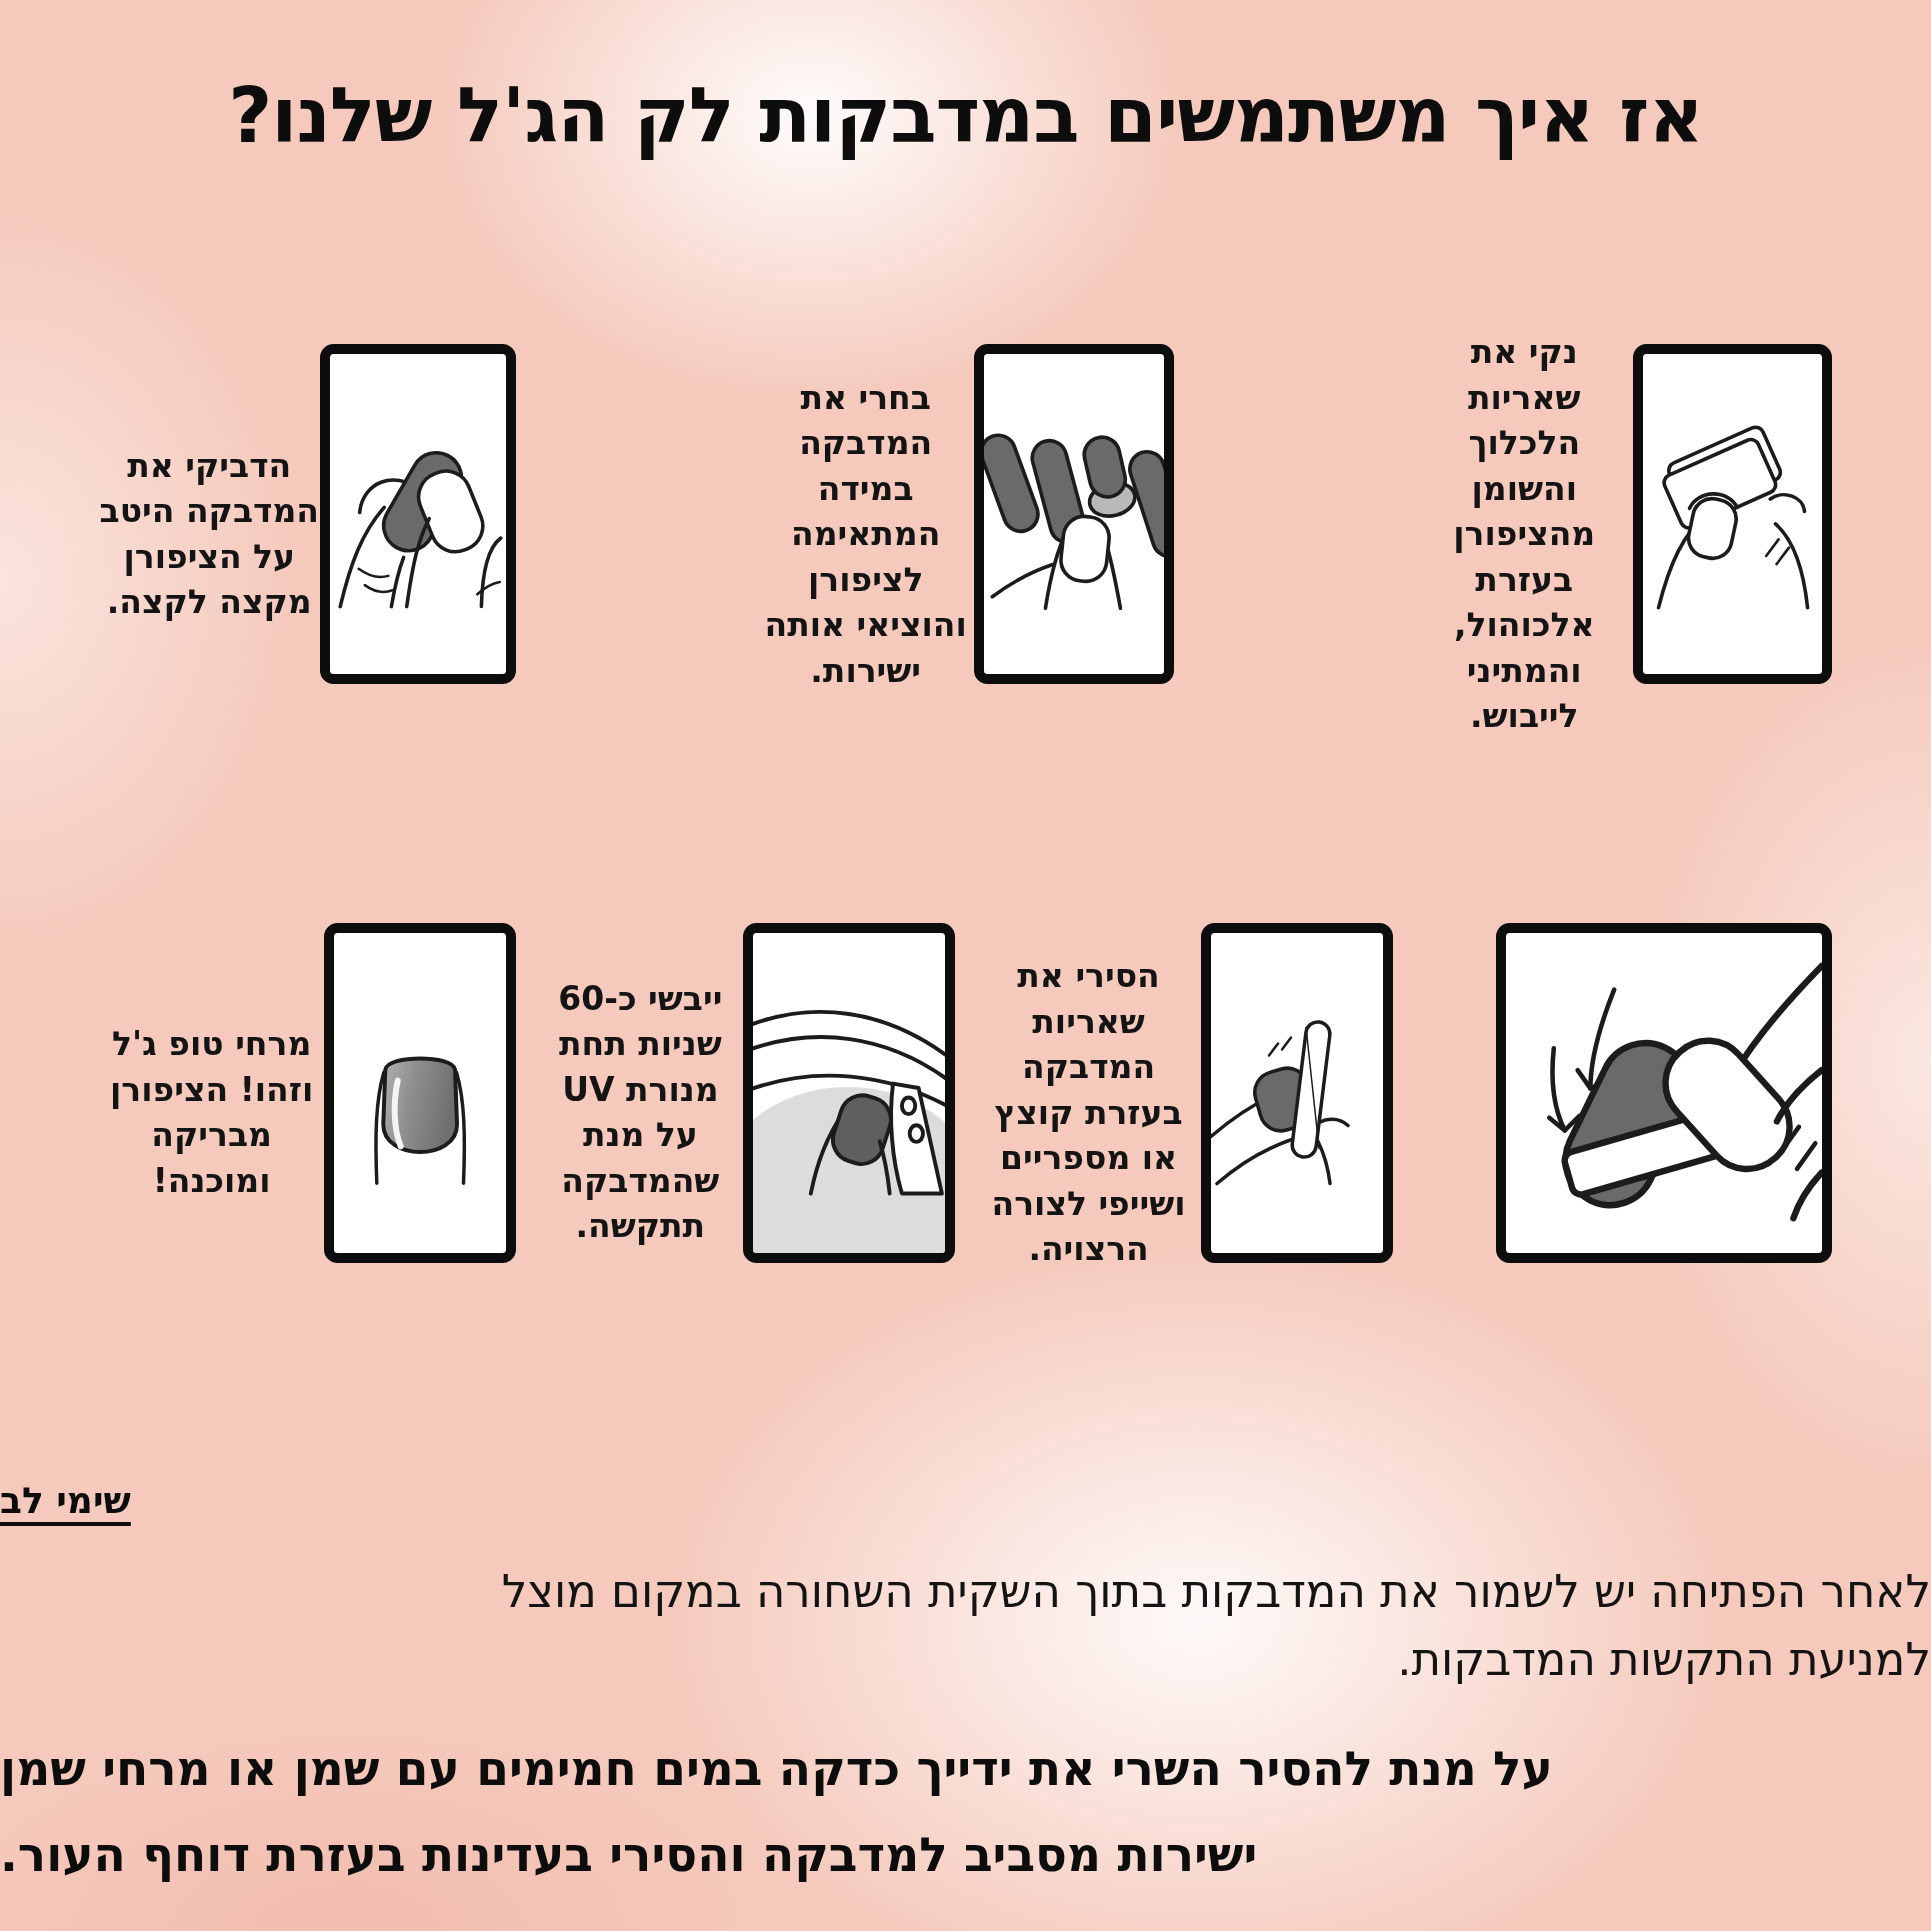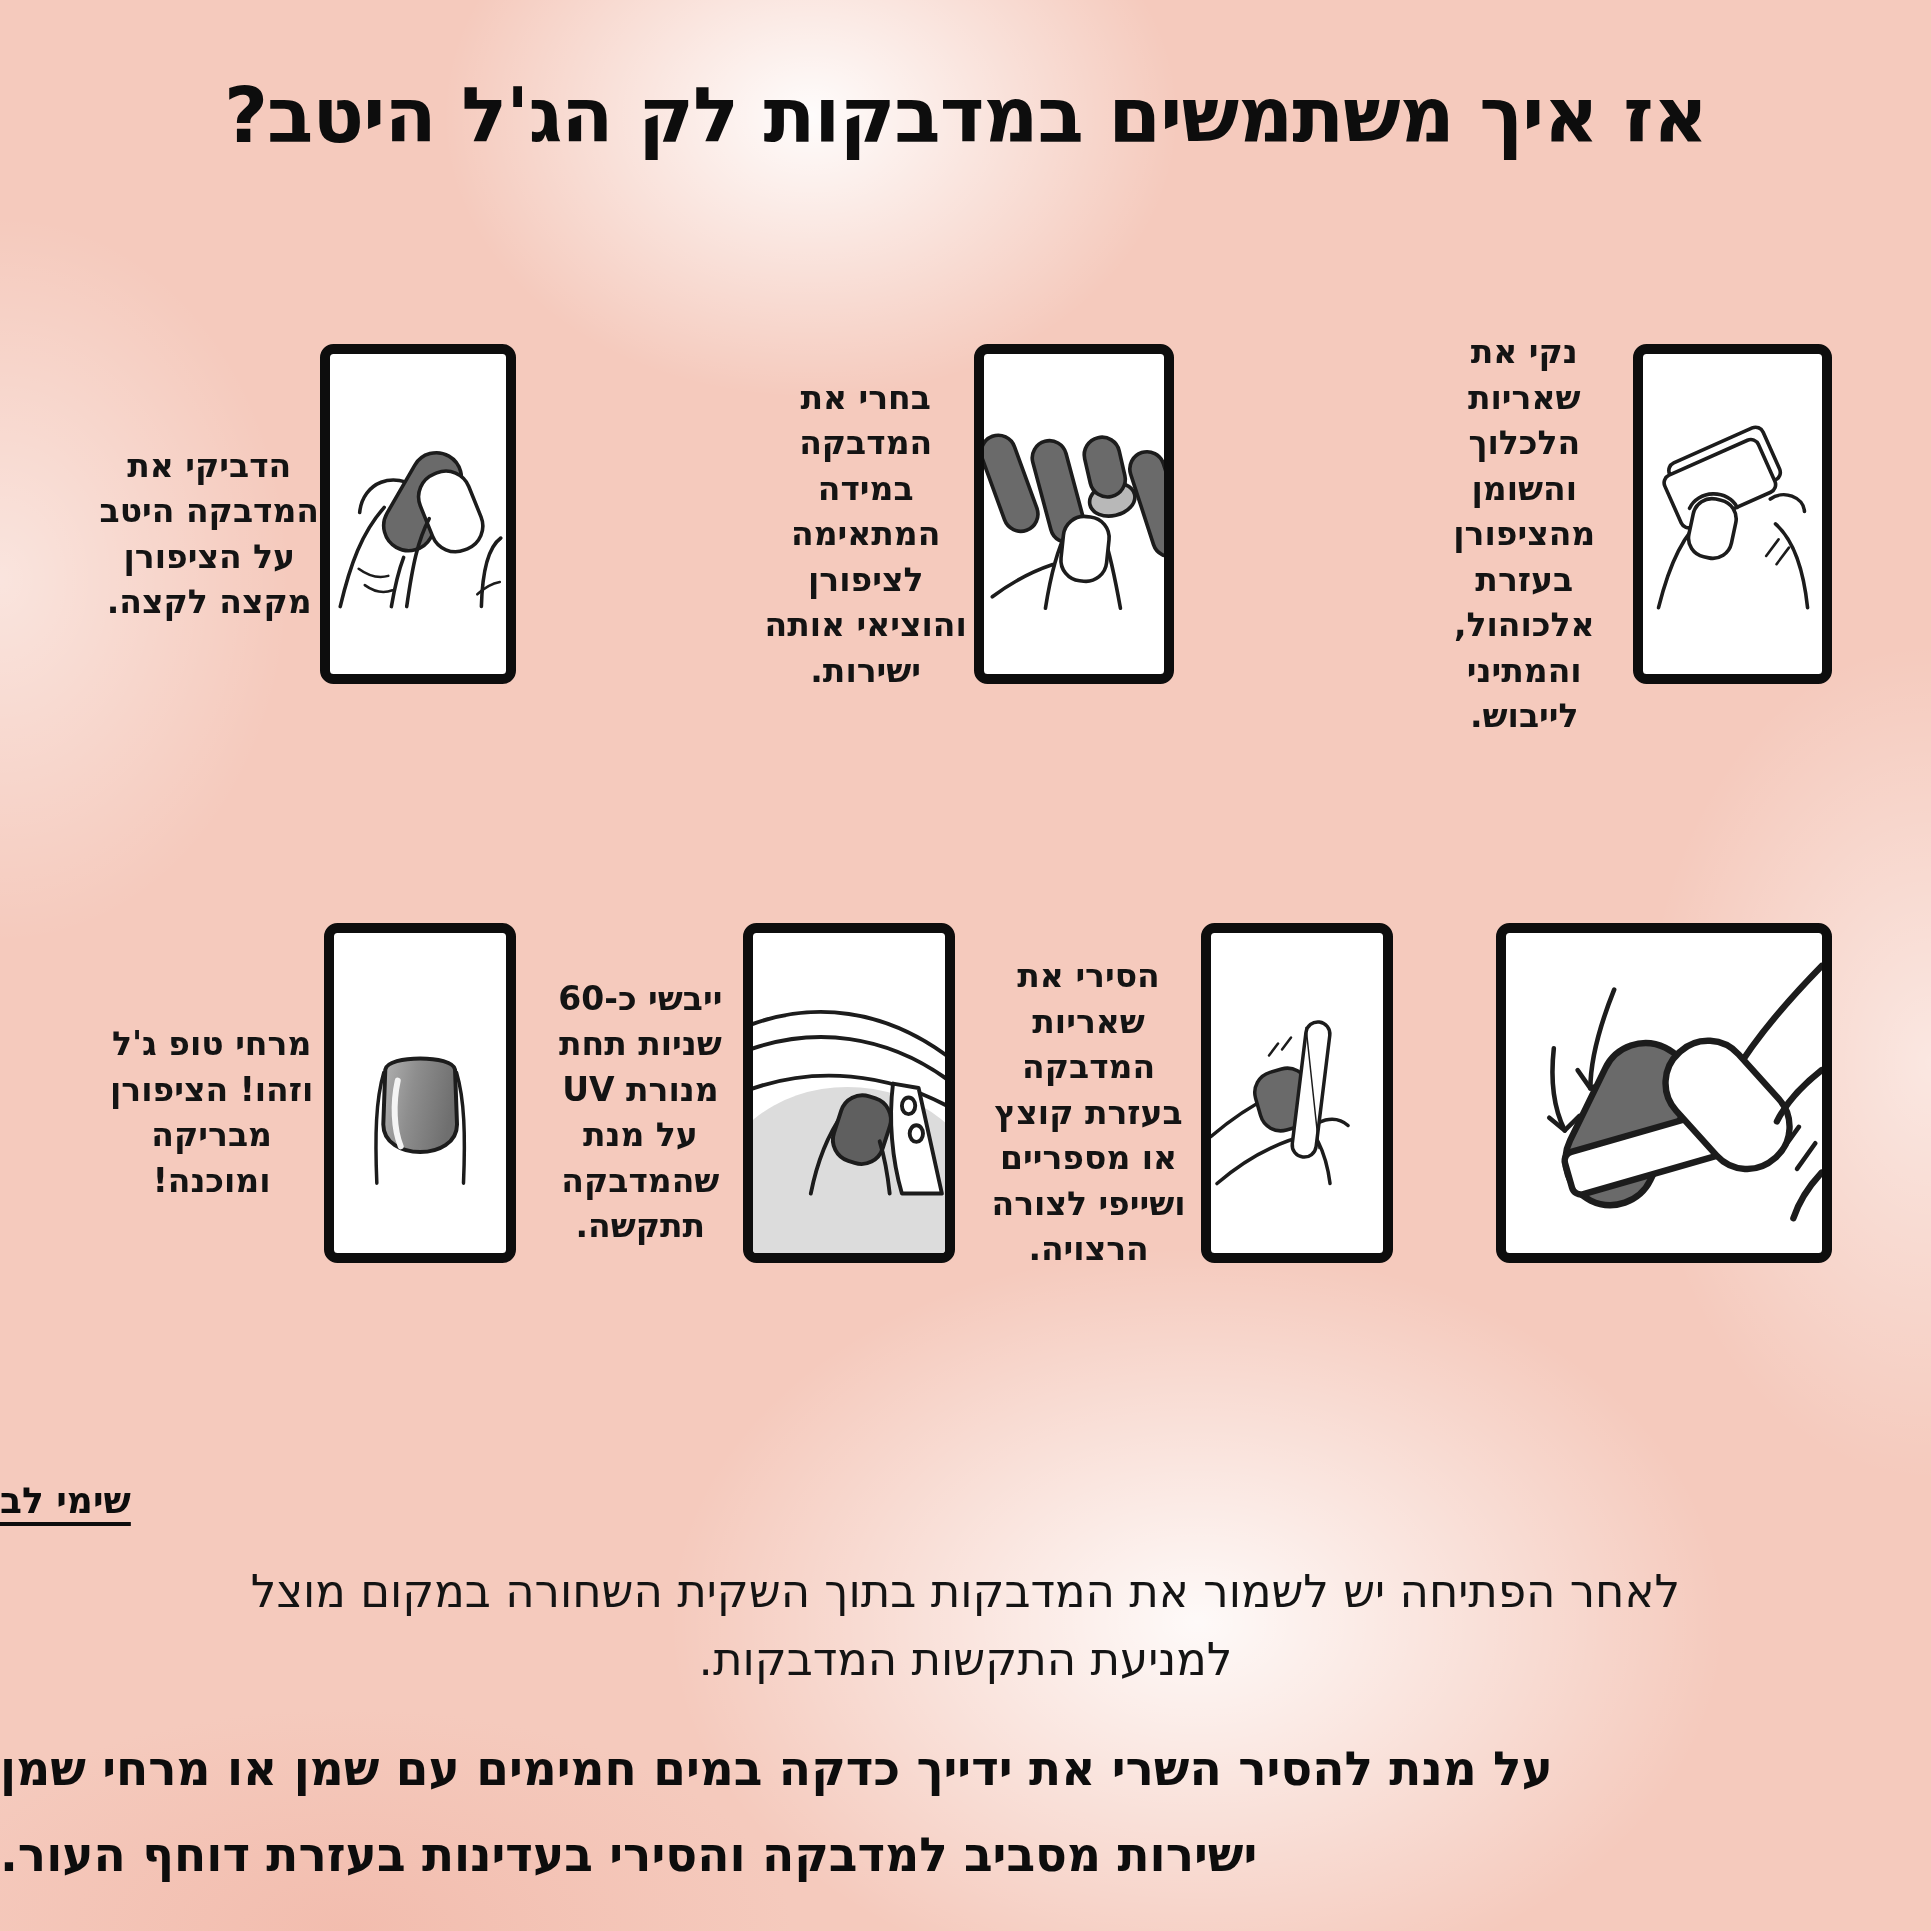--- a/index.html
+++ b/index.html
@@ -55,39 +55,39 @@
     position:absolute;top:1480px;left:0;right:0;
     text-align:left;
     font-size:36px;font-weight:bold;
     text-decoration:underline;
     text-decoration-thickness:3.9px;
     text-underline-offset:8.7px;
     color:#0d0d0d;
   }
   .note-body{
     position:absolute;top:1558px;left:0;right:0;
-    text-align:center;
+    text-align:right;
     font-size:45px;font-weight:400;line-height:1.5;
     white-space:pre-line;
     color:#141414;
   }
   .removal{
     position:absolute;top:1726px;left:0;right:0;
     text-align:left;
     font-size:47px;font-weight:bold;line-height:1.82;
     white-space:pre-line;
     color:#0d0d0d;
   }
 </style>
 </head>
 <body>
 
 <div class="page">
 
-  <div class="title">אז איך משתמשים במדבקות לק הג'ל היטב?</div>
+  <div class="title">אז איך משתמשים במדבקות לק הג'ל שלנו?</div>
 
   <div class="row row1">
 
 
     <div class="cell">
       <div class="frame">
         <svg viewBox="0 0 345 350">
           <g stroke="#1c1c1c" stroke-width="7" fill="none" stroke-linecap="round" stroke-linejoin="round">
             <g transform="rotate(-24 160 130)">
               <rect x="74" y="40" width="198" height="110" rx="16" fill="#ffffff"></rect>

